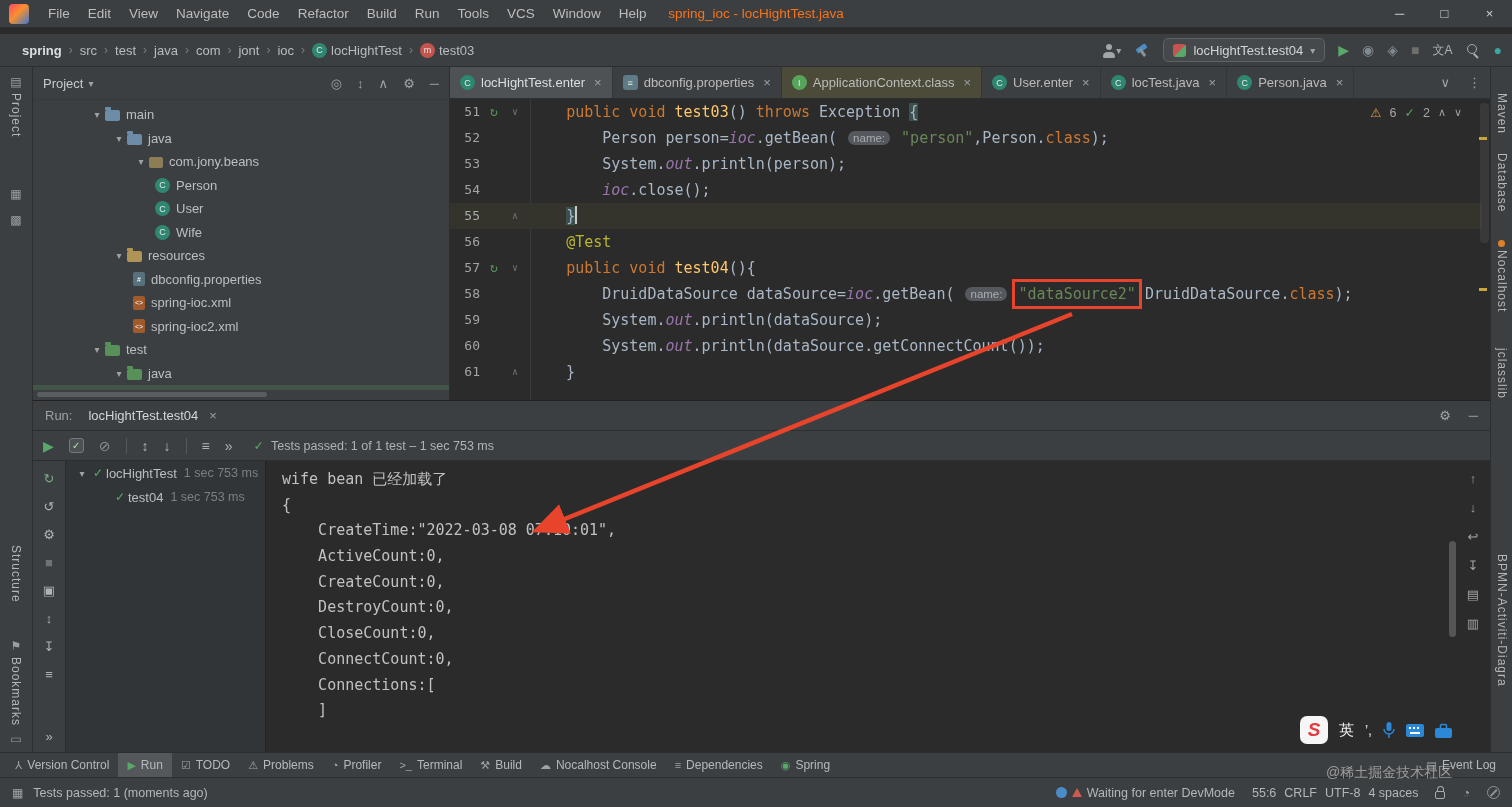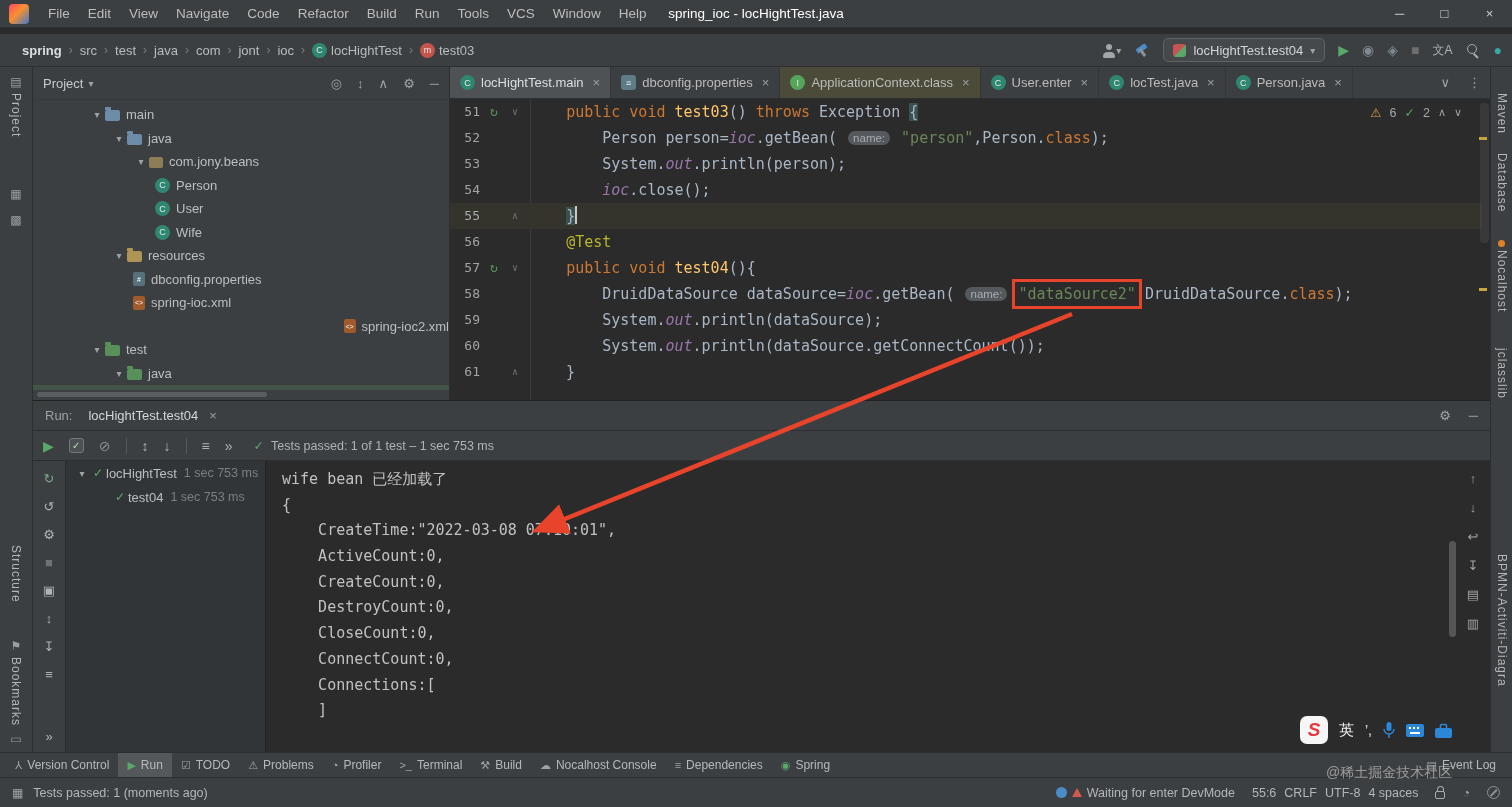--- a/index.html
+++ b/index.html
@@ -7,21 +7,21 @@
   #app{position:relative;width:1512px;height:807px;background:#2b2b2b;overflow:hidden;
        font-family:"Liberation Sans",sans-serif;color:#bbbbbb;font-size:13px}
 
   
   .titlebar{position:absolute;top:0;left:0;right:0;height:28px;background:#3c3f41;
             border-bottom:1px solid #2c2e30;display:flex;align-items:center;z-index:5}
   .logo{width:20px;height:20px;border-radius:4px;margin:0 10px 0 9px;flex:none;
         background:linear-gradient(135deg,#fc4966,#f98f2e 45%,#3f7ad0)}
   .menus{display:flex;align-items:center}
   .menu-item{padding:0 9px;font-size:13.5px;color:#bcbcbc;cursor:default}
-  .win-title{position:absolute;left:50%;transform:translateX(-50%);color:#ffffff;font-size:13.5px}
+  .win-title{position:absolute;left:50%;transform:translateX(-50%);color:#f97316;font-size:13.5px}
   .winctl{margin-left:auto;display:flex;height:100%}
   .winctl span{width:45px;display:flex;align-items:center;justify-content:center;color:#cfcfcf;font-size:13px}
 
   
   .navbar{position:absolute;top:34px;left:0;right:0;height:33px;background:#3c3f41;
           border-bottom:1px solid #2c2e30;display:flex;align-items:center;padding:0 10px;z-index:5}
   .crumbs{display:flex;align-items:center;margin-left:12px;color:#b8bcbf}
   .crumb{display:flex;align-items:center;gap:4px}
   .crumb.bold{font-weight:bold;color:#dadee1}
   .crumb-sep{color:#787c7f;margin:0 7px;font-size:12px}
@@ -357,21 +357,21 @@
           <span class="tlabel">resources</span>
         </div>
         <div class="trow" style="padding-left: 100px;">
           <span class="fic prop">#</span>
           <span class="tlabel">dbconfig.properties</span>
         </div>
         <div class="trow" style="padding-left: 100px;">
           <span class="fic xml">&lt;&gt;</span>
           <span class="tlabel">spring-ioc.xml</span>
         </div>
-        <div class="trow" style="padding-left: 100px; justify-content: flex-end;">
+        <div class="trow" style="padding-left: 100px;">
           <span class="fic xml">&lt;&gt;</span>
           <span class="tlabel">spring-ioc2.xml</span>
         </div>
         <div class="trow" style="padding-left: 56px;">
           <span class="tarr">▾</span>
           <span class="tfold green"></span>
           <span class="tlabel">test</span>
         </div>
         <div class="trow" style="padding-left: 78px;">
           <span class="tarr">▾</span>
@@ -383,21 +383,21 @@
         </div>
       </div>
     <div class="pp-hscroll"></div>
   </div>
 
   <div class="editor">
     <div class="tabs">
       <div class="tabs-list" id="tabs">
           <div class="tab active">
             <span class="mini-ic ic-class">C</span>
-            <span>locHightTest.main</span>
+            <span>locHightTest.enter</span>
             <span class="tab-close">×</span>
           </div>
           <div class="tab">
             <span class="mini-ic ic-prop">≡</span>
             <span>dbconfig.properties</span>
             <span class="tab-close">×</span>
           </div>
           <div class="tab tint">
             <span class="mini-ic ic-iface">I</span>
             <span>ApplicationContext.class</span>

